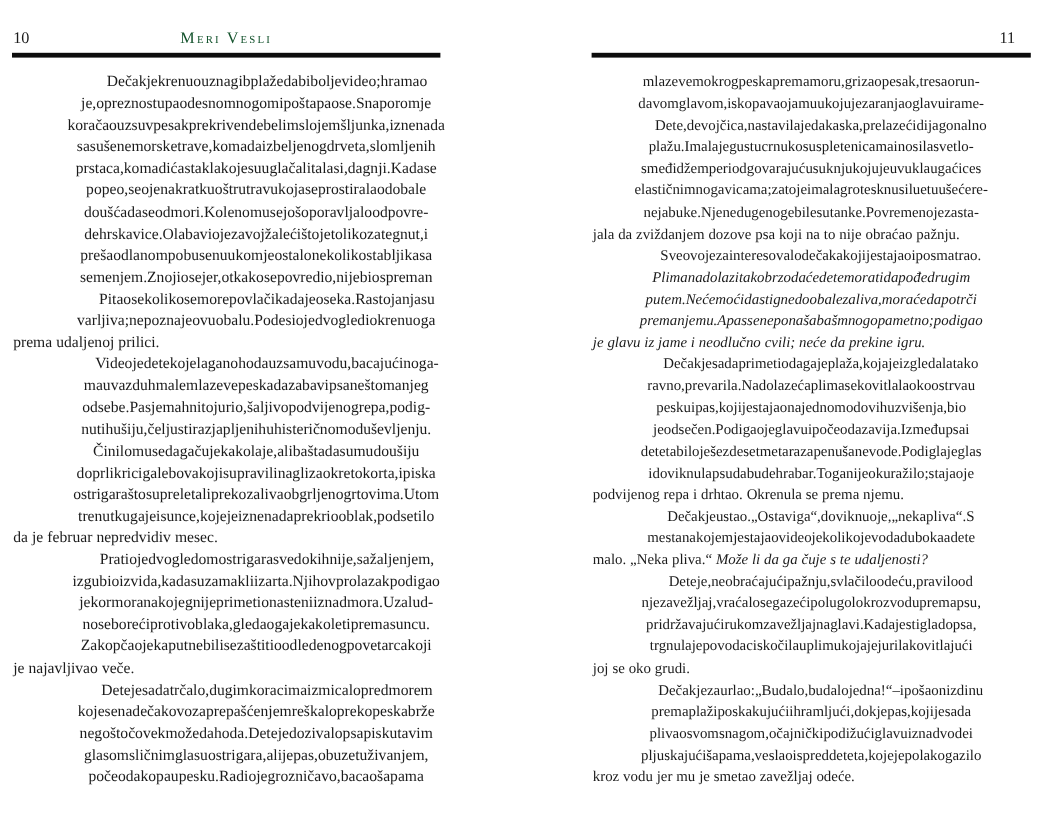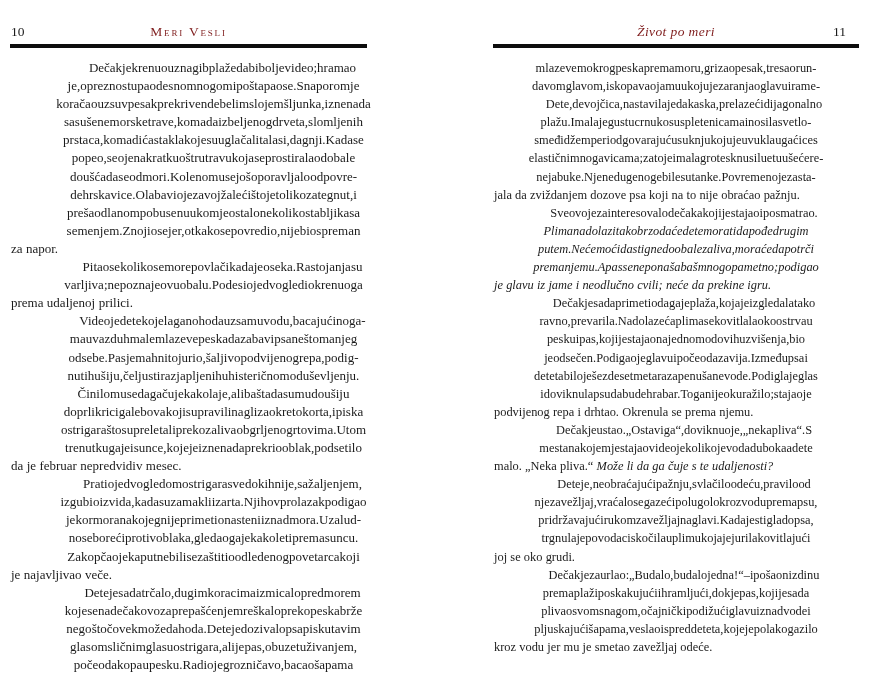--- a/index.html
+++ b/index.html
@@ -25,21 +25,21 @@
     color: #1b1b1b;
   }
   .pagenum-left  { left: 11px; }
   .pagenum-right { right: 25px; }
   .running-head {
     position: absolute;
     top: 24px;
     font-size: 13.5px;
     line-height: 16px;
     text-align: center;
-    color: #7f1d1d;
+    color: #14532d;
   }
   .running-head-left {
     left: 10px;
     width: 357px;
     font-variant: small-caps;
     letter-spacing: 1.8px;
   }
   .running-head-right {
     left: 493px;
     width: 366px;
@@ -77,21 +77,20 @@
 </style>
 </head>
 <body>
 
 <div class="spread">
 
   <span class="pagenum pagenum-left">10</span>
   <span class="running-head running-head-left">Meri Vesli</span>
   <div class="header-rule rule-left"></div>
 
-  <span class="running-head running-head-right">Život po meri</span>
   <span class="pagenum pagenum-right">11</span>
   <div class="header-rule rule-right"></div>
 
   <div class="page-body body-left" id="body-left">
       <div class="para">
         <div class="line line-just indent">
           <span>Dečak</span>
           <span>je</span>
           <span>krenuo</span>
           <span>uz</span>
@@ -206,24 +205,20 @@
           <span>semenjem.</span>
           <span>Znojio</span>
           <span>se</span>
           <span>jer,</span>
           <span>otkako</span>
           <span>se</span>
           <span>povredio,</span>
           <span>nije</span>
           <span>bio</span>
           <span>spreman</span>
-        </div>
-        <div class="line line-end">
-          <span>za</span>
-          <span>napor.</span>
         </div>
       </div>
       <div class="para">
         <div class="line line-just indent">
           <span>Pitao</span>
           <span>se</span>
           <span>koliko</span>
           <span>se</span>
           <span>more</span>
           <span>povlači</span>

